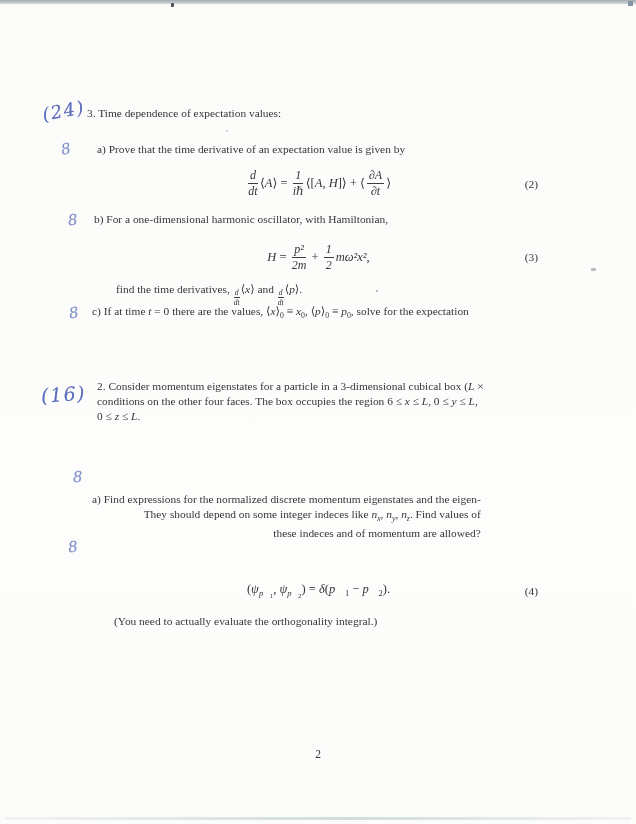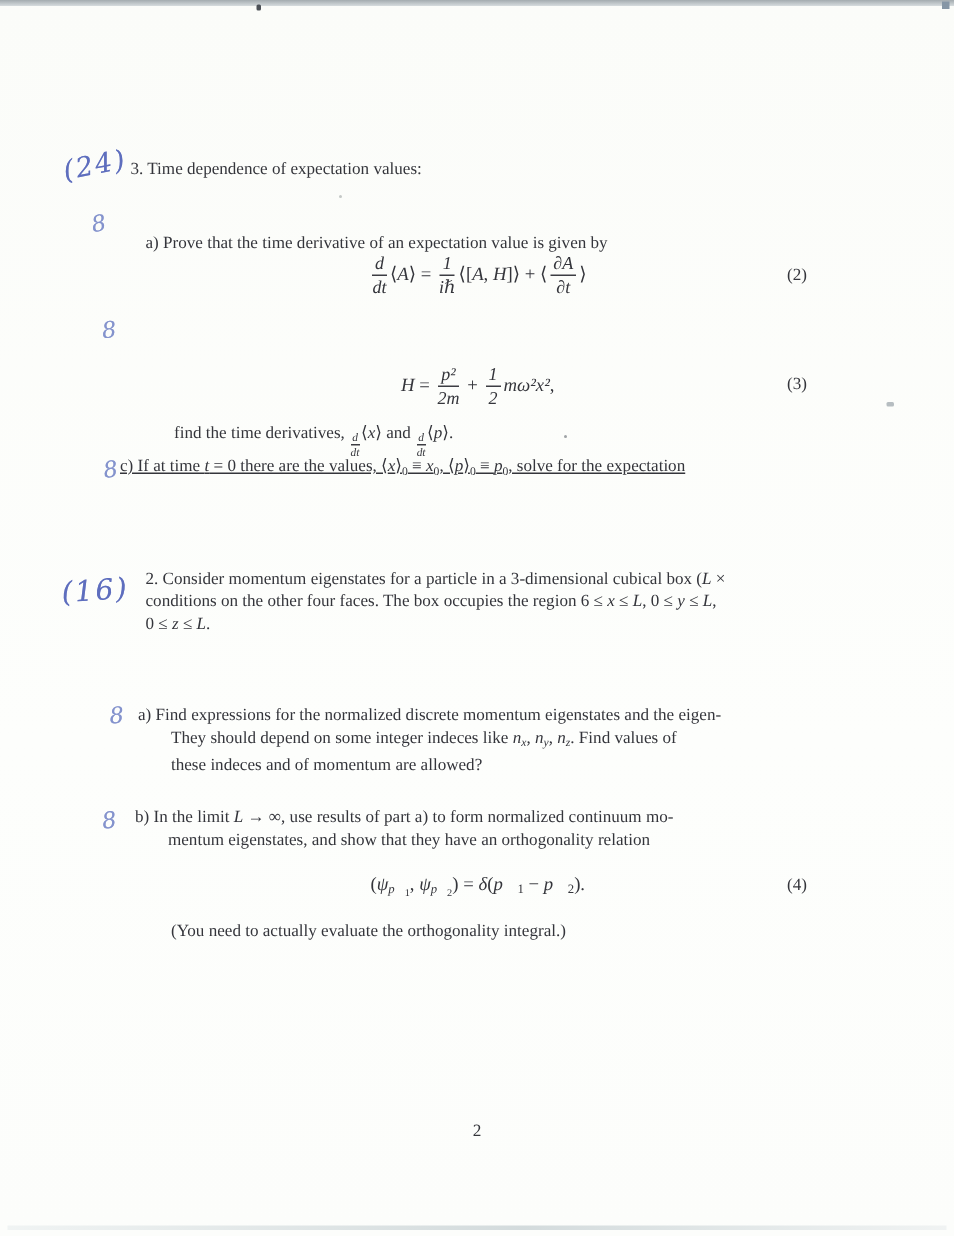--- a/index.html
+++ b/index.html
@@ -22,28 +22,28 @@
   .sp3{top:268px;left:591px;width:5px;height:3px;background:#b6bdc1;border-radius:1px;}
   .sp4{top:290px;left:376px;width:2px;height:2px;background:#9fa3a6;}
 
   
   .block{position:absolute;font-size:11.4px;line-height:15px;letter-spacing:0;}
   .tline{white-space:nowrap;}
   .part .tline{margin-left:22px;}
   .part .tline.first{margin-left:0;}
 
   .b-hdr3{top:106px;left:87px;}
-  .b-3a  {top:142px;left:97px;margin-top:13px;}
+  .b-3a  {top:142px;left:97px;}
   .b-eq2 {top:163px;left:97px;width:443px;height:42px;}
   .b-3b  {top:212px;left:94px;}
   .b-eq3 {top:238px;left:97px;width:443px;height:38px;}
   .b-3b2 {top:282px;left:116px;}
-  .b-3c  {top:304px;left:80px;text-decoration:underline;}
+  .b-3c  {top:304px;left:92px;}
   .b-4   {top:379px;left:97px;width:443px;}
-  .b-4a  {top:470px;left:92px;}
+  .b-4a  {top:492px;left:92px;text-align:right;}
   .b-4b  {top:538px;left:90px;}
   .b-eq4 {top:578px;left:97px;width:443px;height:26px;}
   .b-note{top:614px;left:114px;}
   .pageno{position:absolute;top:748px;left:0;width:636px;text-align:center;font-size:11.5px;}
 
   
   .eqrow{text-align:center;}
   .eqrow .eq{display:inline-block;font-size:12.5px;line-height:15px;vertical-align:middle;margin-top:4px;}
   .b-eq2 .eq{margin-top:6px;}
   .b-eq3 .eq{margin-top:5px;}
@@ -107,20 +107,23 @@
         </span><span>⟨</span><span class="i">A</span><span>⟩ = </span><span class="frac">
           <span class="num">1</span>
           <span class="den">iℏ</span>
         </span><span>⟨[</span><span class="i">A</span><span>, </span><span class="i">H</span><span>]⟩ + ⟨</span><span class="frac">
           <span class="num">∂A</span>
           <span class="den">∂t</span>
         </span><span>⟩</span></div>
     <span class="eqlabel">(2)</span>
   </div>
 
+  <div class="block part b-3b">
+      <div class="tline first"><span>b) For a one-dimensional harmonic oscillator, with Hamiltonian,</span></div>
+    </div>
 
   <div class="block eqrow b-eq3">
     <div class="eq"><span class="i">H</span><span> = </span><span class="frac">
           <span class="num">p²</span>
           <span class="den">2m</span>
         </span><span> + </span><span class="frac">
           <span class="num">1</span>
           <span class="den">2</span>
         </span><span class="i">mω²x²</span><span>,</span></div>
     <span class="eqlabel">(3)</span>
@@ -142,24 +145,20 @@
   <div class="block b-4">
       <div class="tline first"><span>2. Consider momentum eigenstates for a particle in a 3-dimensional cubical box (</span><span class="i">L</span><span> ×</span></div>
       <div class="tline"><span>conditions on the other four faces. The box occupies the region 6 ≤ </span><span class="i">x</span><span> ≤ </span><span class="i">L</span><span>, 0 ≤ </span><span class="i">y</span><span> ≤ </span><span class="i">L</span><span>,</span></div>
       <div class="tline"><span>0 ≤ </span><span class="i">z</span><span> ≤ </span><span class="i">L</span><span>.</span></div>
     </div>
   <div class="block part b-4a">
       <div class="tline first"><span>a) Find expressions for the normalized discrete momentum eigenstates and the eigen-</span></div>
       <div class="tline"><span>They should depend on some integer indeces like </span><span class="i">n</span><span class="sub i">x</span><span>, </span><span class="i">n</span><span class="sub i">y</span><span>, </span><span class="i">n</span><span class="sub i">z</span><span>. Find values of</span></div>
       <div class="tline"><span>these indeces and of momentum are allowed?</span></div>
     </div>
-  <div class="block part b-4b">
-      <div class="tline first"><span>b) In the limit </span><span class="i">L</span><span> → ∞, use results of part a) to form normalized continuum mo-</span></div>
-      <div class="tline"><span>mentum eigenstates, and show that they have an orthogonality relation</span></div>
-    </div>
 
   <div class="block eqrow b-eq4">
     <div class="eq"><span>(</span><span class="i">ψ</span><span class="sub i">p⃗</span><span class="sub2">1</span><span>, </span><span class="i">ψ</span><span class="sub i">p⃗</span><span class="sub2">2</span><span>) = </span><span class="i">δ</span><span>(</span><span class="i">p⃗</span><span class="sub">1</span><span> − </span><span class="i">p⃗</span><span class="sub">2</span><span>).</span></div>
     <span class="eqlabel">(4)</span>
   </div>
 
   <div class="block b-note">
       <div class="tline first"><span>(You need to actually evaluate the orthogonality integral.)</span></div>
     </div>
 

